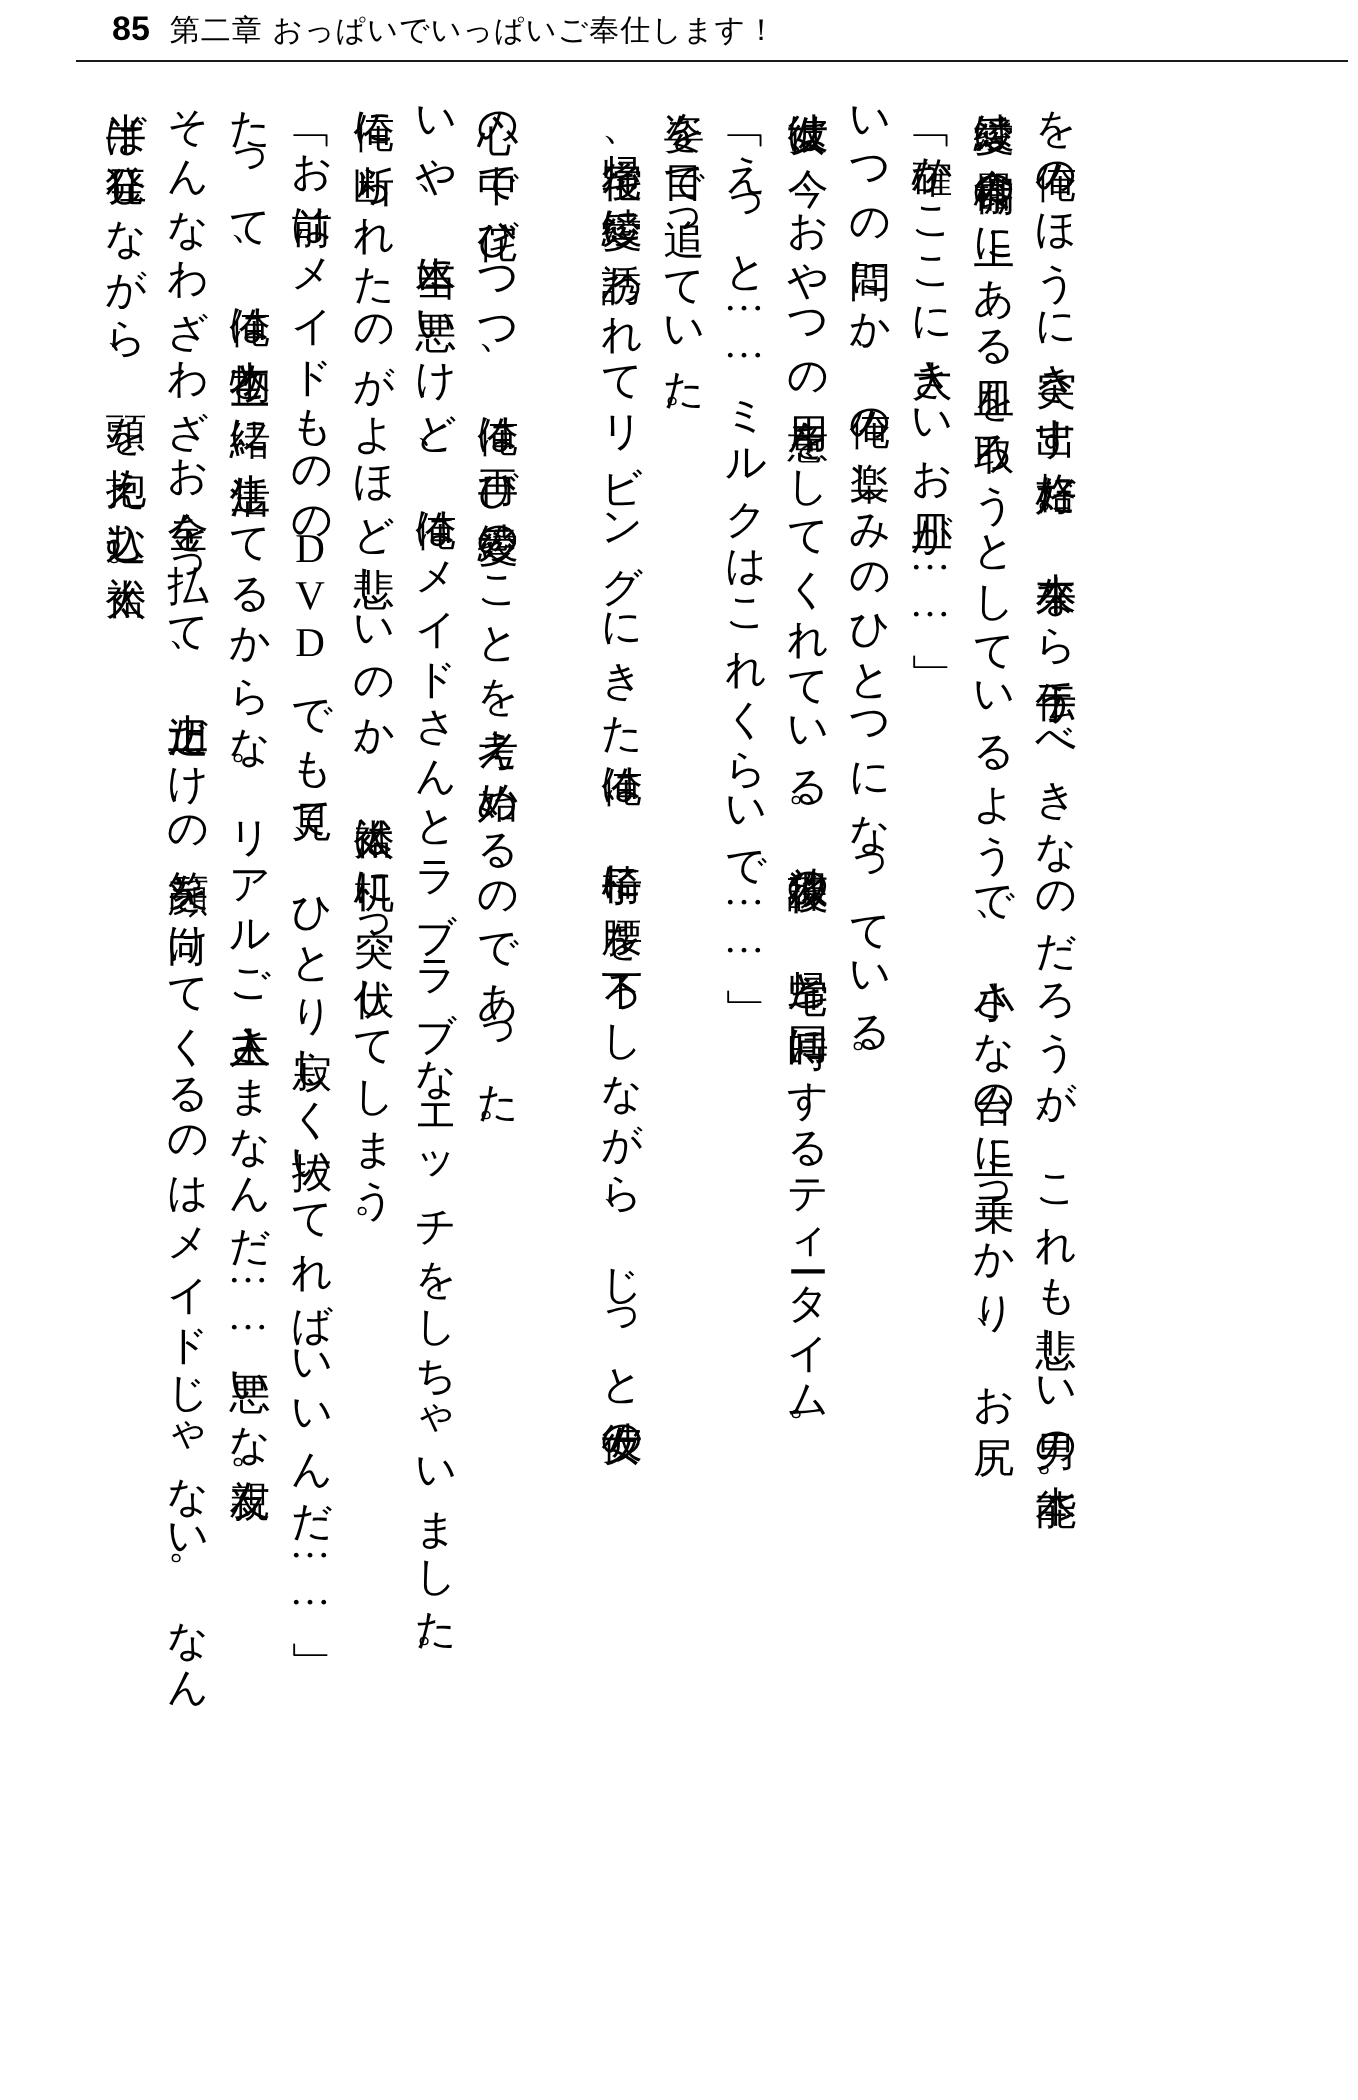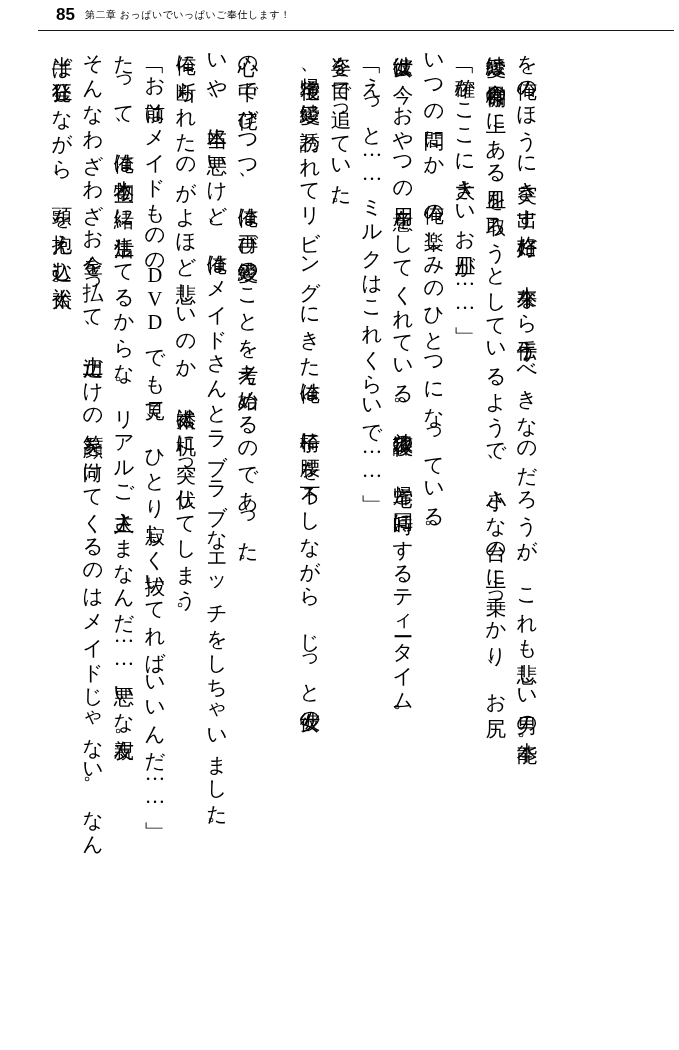--- a/index.html
+++ b/index.html
@@ -30,21 +30,21 @@
     box-sizing: border-box;
   }
   .page-number {
     font-size: 17px;
     font-weight: bold;
     letter-spacing: 0px;
     margin-right: 10px;
     font-family: "Liberation Sans", sans-serif;
   }
   .chapter-title {
-    font-size: 10px;
+    font-size: 15px;
     font-family: "Liberation Sans", sans-serif;
     letter-spacing: 0.5px;
   }
   .rule {
     position: absolute;
     left: 22px;
     top: 30px;
     width: 636px;
     height: 1px;
     background: #1a1a1a;

